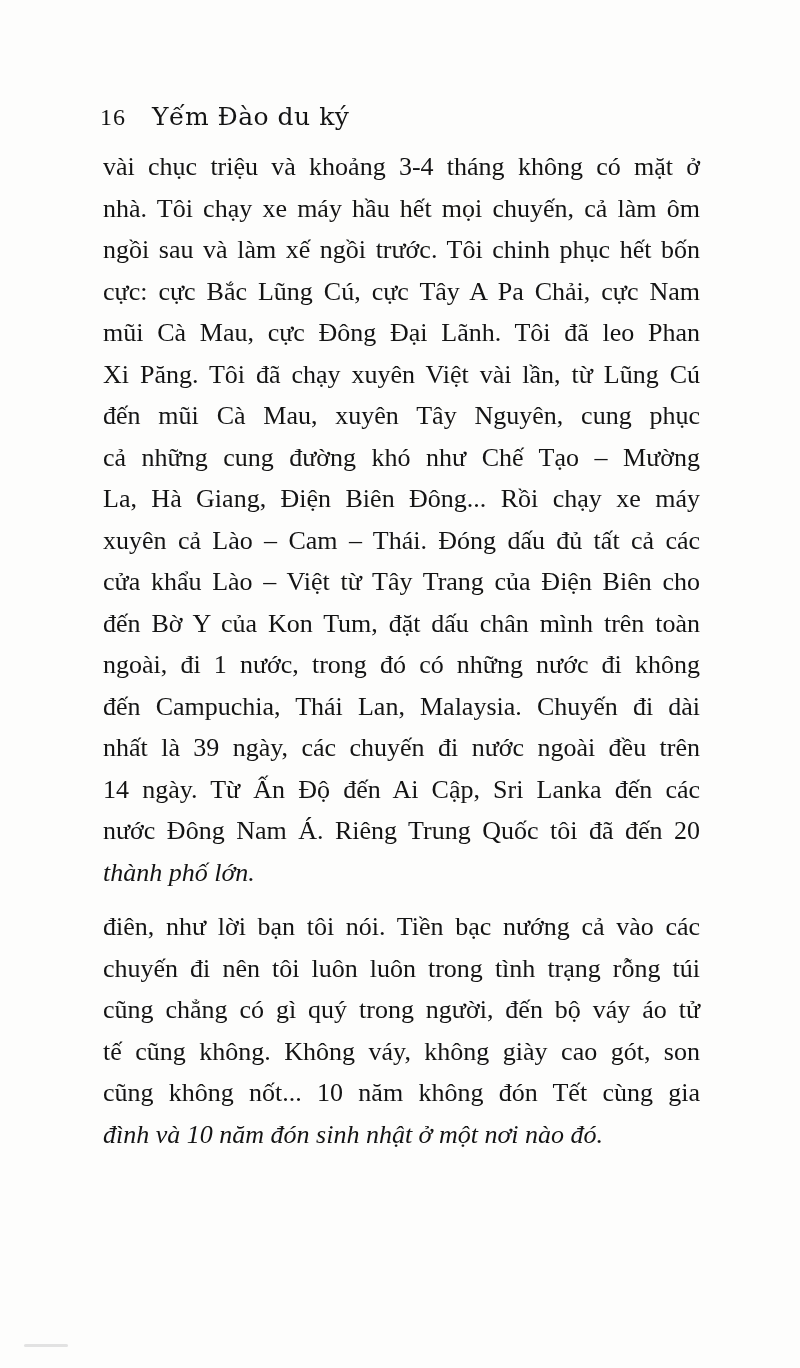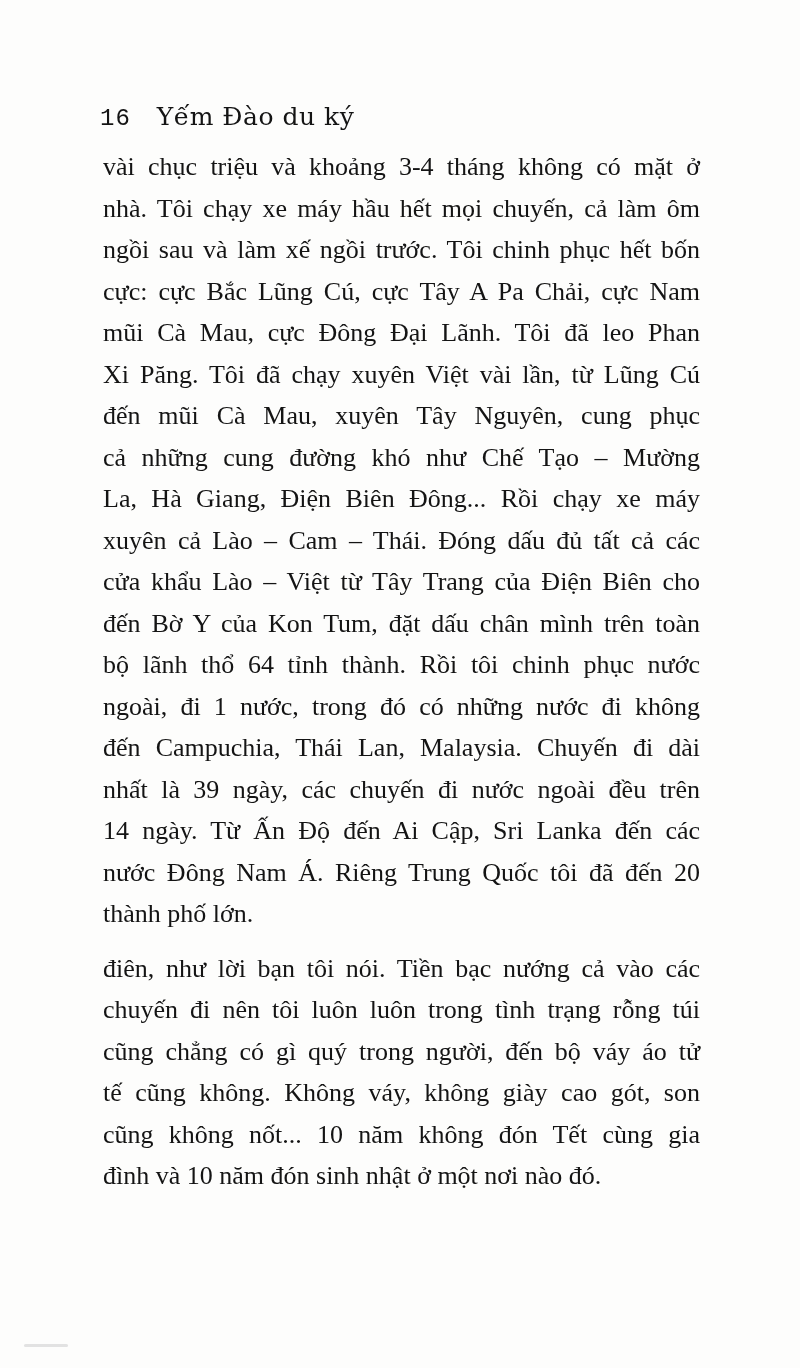--- a/index.html
+++ b/index.html
@@ -18,21 +18,21 @@
   .page-header {
     position: absolute;
     left: 100px;
     top: 66px;
     display: flex;
     align-items: baseline;
     gap: 26px;
     font-size: 25px;
   }
   .page-number {
-    font-family: Liberation Mono, monospace;
+    font-family: Liberation Serif, serif;
     font-size: 24px;
     letter-spacing: 1px;
     text-align: center;
   }
   .book-title {
     font-family: "DejaVu Serif", serif;
     font-size: 25px;
     letter-spacing: 0.5px;
     margin-top: 36px;
   }
@@ -48,20 +48,21 @@
   .line {
     line-height: 41.5px;
     height: 41.5px;
     text-align: justify;
     text-align-last: justify;
     white-space: nowrap;
     overflow: visible;
   }
   .line.last {
     text-align-last: left;
+    font-style: italic;
   }
   .line.indent {
     text-indent: 42px;
   }
   .scan-smudge {
     position: absolute;
     left: 24px;
     top: 1344px;
     width: 44px;
     height: 3px;
@@ -85,21 +86,20 @@
       <div class="line">ngồi sau và làm xế ngồi trước. Tôi chinh phục hết bốn</div>
       <div class="line">cực: cực Bắc Lũng Cú, cực Tây A Pa Chải, cực Nam</div>
       <div class="line">mũi Cà Mau, cực Đông Đại Lãnh. Tôi đã leo Phan</div>
       <div class="line">Xi Păng. Tôi đã chạy xuyên Việt vài lần, từ Lũng Cú</div>
       <div class="line">đến mũi Cà Mau, xuyên Tây Nguyên, cung phục</div>
       <div class="line">cả những cung đường khó như Chế Tạo – Mường</div>
       <div class="line">La, Hà Giang, Điện Biên Đông... Rồi chạy xe máy</div>
       <div class="line">xuyên cả Lào – Cam – Thái. Đóng dấu đủ tất cả các</div>
       <div class="line">cửa khẩu Lào – Việt từ Tây Trang của Điện Biên cho</div>
       <div class="line">đến Bờ Y của Kon Tum, đặt dấu chân mình trên toàn</div>
-      <div class="line">bộ lãnh thổ 64 tỉnh thành. Rồi tôi chinh phục nước</div>
       <div class="line">ngoài, đi 1 nước, trong đó có những nước đi không</div>
       <div class="line">đến Campuchia, Thái Lan, Malaysia. Chuyến đi dài</div>
       <div class="line">nhất là 39 ngày, các chuyến đi nước ngoài đều trên</div>
       <div class="line">14 ngày. Từ Ấn Độ đến Ai Cập, Sri Lanka đến các</div>
       <div class="line">nước Đông Nam Á. Riêng Trung Quốc tôi đã đến 20</div>
       <div class="line last">thành phố lớn.</div>
     </div>
     <div class="para">
       <div class="line">điên, như lời bạn tôi nói. Tiền bạc nướng cả vào các</div>
       <div class="line">chuyến đi nên tôi luôn luôn trong tình trạng rỗng túi</div>

